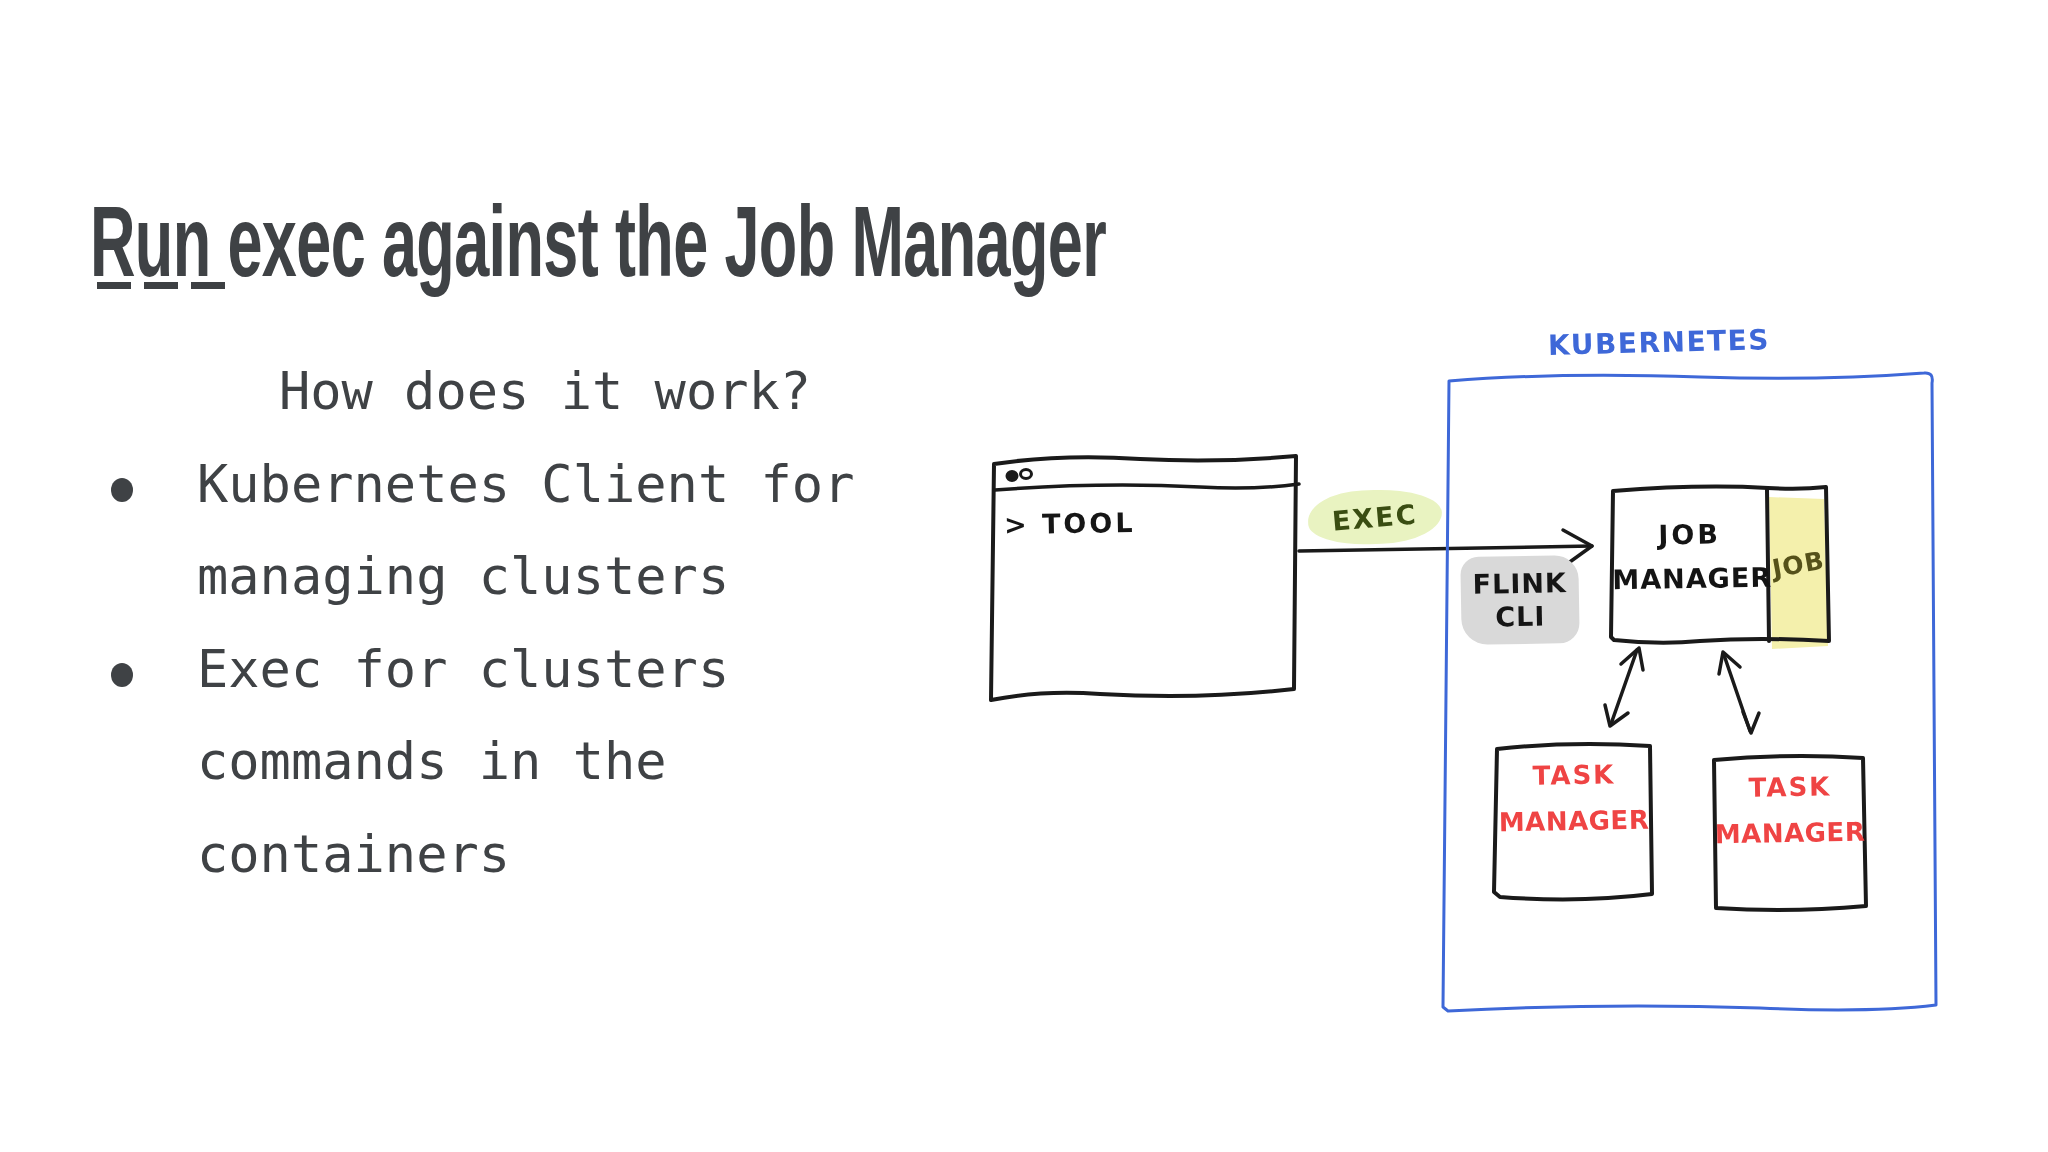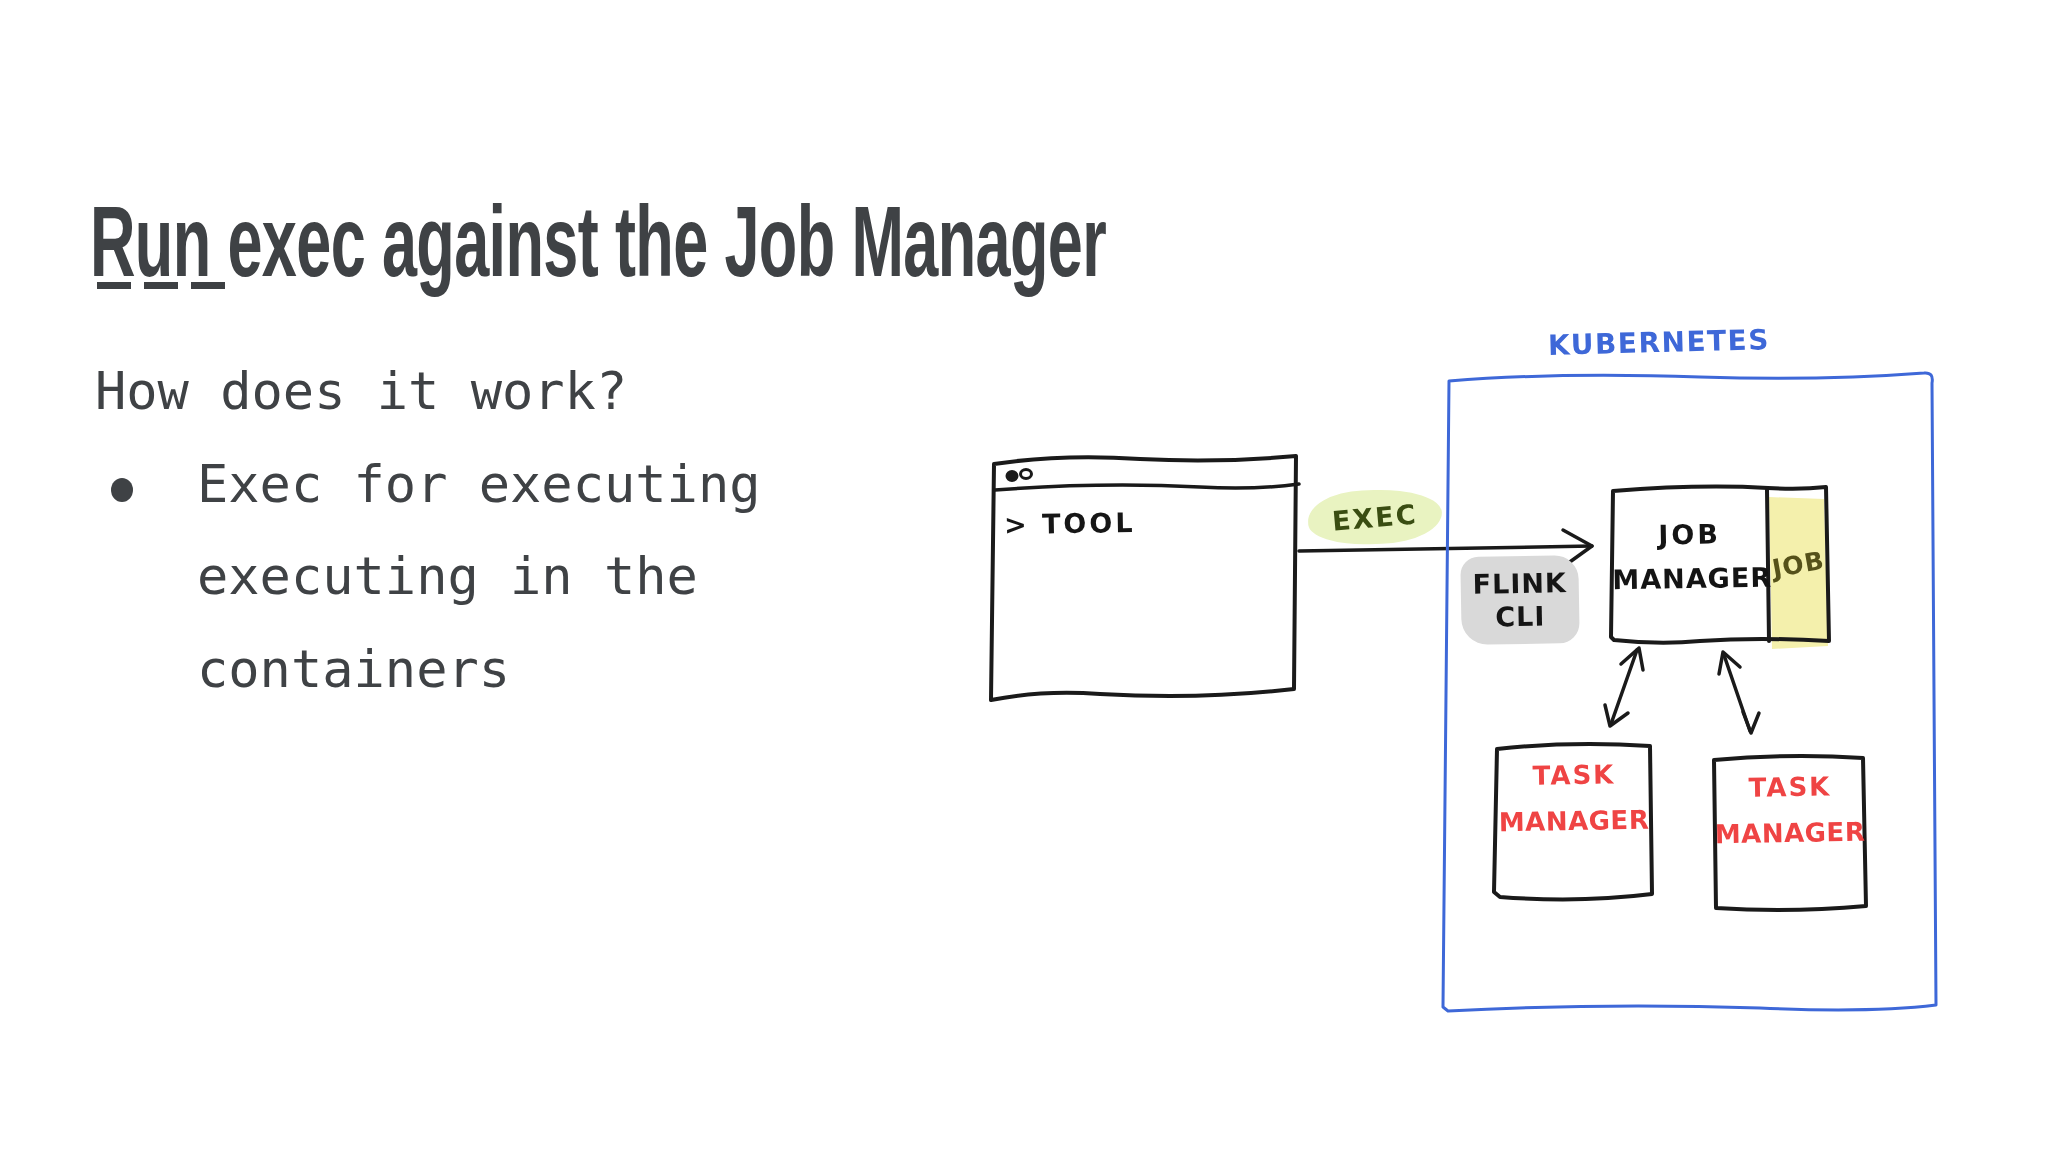--- a/index.html
+++ b/index.html
@@ -17,21 +17,21 @@
   }
   .title-underline{position:absolute;left:97px;top:282px;display:flex;gap:13px;}
   .title-underline .dash{width:34px;height:7px;background:#3d4043;}
 
   
   .body-text{
     position:absolute;left:95px;top:345px;width:900px;
     font-family:"DejaVu Sans Mono","Liberation Mono",monospace;
     font-size:52px;line-height:92.6px;color:#3f4245;
   }
-  .body-text p{margin:0;white-space:nowrap;}
+  .body-text p{margin:0;white-space:nowrap;text-align:center;}
   .body-text ul{list-style:none;margin:0;padding:0;}
   .body-text li{position:relative;padding-left:102px;width:660px;}
   .body-text li::before{
     content:"";position:absolute;left:16px;top:40px;
     width:22px;height:24px;border-radius:50%;background:#3f4245;
   }
 
   
   .diagram-svg{position:absolute;left:950px;top:300px;width:1100px;height:760px;}
 
@@ -89,21 +89,22 @@
 
 <div class="title-underline">
   <div class="dash"></div>
   <div class="dash"></div>
   <div class="dash"></div>
 </div>
 
 <div class="body-text">
   <p>How does it work?</p>
   <ul>
-    <li>Exec for executing executing in the containers</li>
+    <li>Kubernetes Client for managing clusters</li>
+    <li>Exec for clusters commands in the containers</li>
   </ul>
 </div>
 
 <svg class="diagram-svg" viewBox="950 300 1100 760">
 
   <g stroke="#1a1a1a" fill="none" stroke-linecap="round" stroke-linejoin="round">
     <path d="M 994 464 Q 1060 454 1140 459 Q 1220 463 1296 456 L 1294 689
              Q 1200 700 1100 694 Q 1040 690 991 700 Z" fill="#ffffff" stroke-width="4"></path>
     <path d="M 995 490 Q 1100 482 1200 487 Q 1255 490 1299 484" stroke-width="3.5"></path>
     <ellipse cx="1012" cy="476" rx="5" ry="4.5" fill="#1a1a1a" stroke-width="3"></ellipse>

